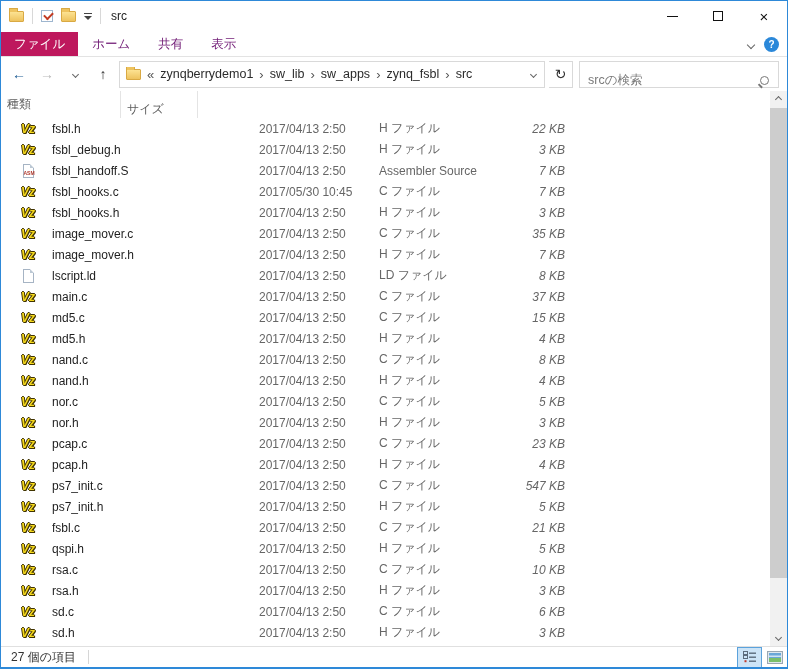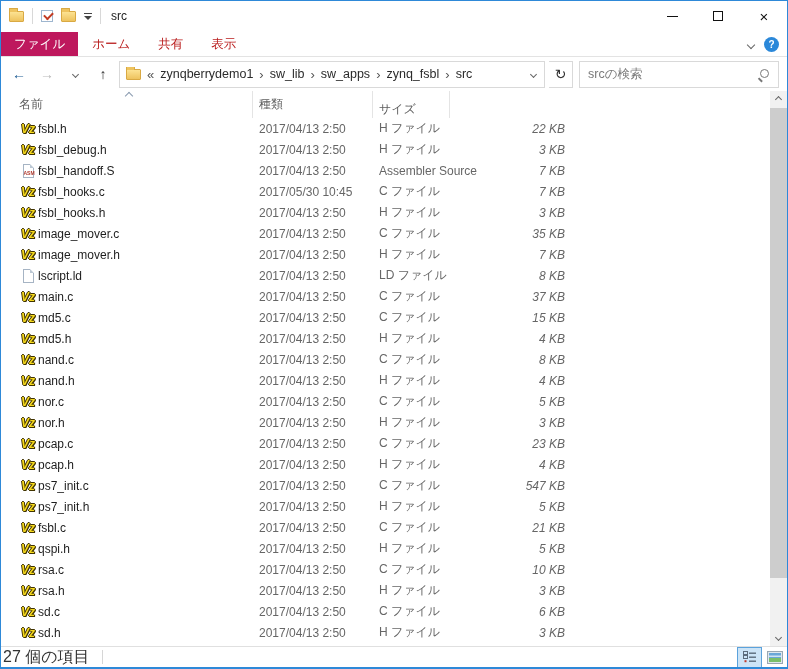--- a/index.html
+++ b/index.html
@@ -28,41 +28,41 @@
 
   .check-icon{position:relative;width:12px;height:12px;border:1px solid #9eb6cf;background:#fff;display:inline-block;}
   .check-icon::after{content:'';position:absolute;left:2px;top:1px;width:7px;height:4px;border-left:2px solid #c23b22;border-bottom:2px solid #c23b22;transform:rotate(-45deg);}
 
   .qat-drop{display:inline-flex;flex-direction:column;align-items:center;gap:2px;}
   .qat-drop .bar{width:8px;height:1px;background:#444;}
   .tri-down{width:0;height:0;border-left:4px solid transparent;border-right:4px solid transparent;border-top:4px solid #444;}
 
   
   .ribbon{height:26px;display:flex;align-items:flex-end;border-bottom:1px solid #e3e3e3;flex:0 0 auto;background:#fff;}
-  .rtab{height:24px;line-height:24px;padding:0 14px;font-size:12.5px;color:#b91c1c;cursor:default;}
+  .rtab{height:24px;line-height:24px;padding:0 14px;font-size:12.5px;color:#701a75;cursor:default;}
   .rtab.active{background:#be185d;color:#fff;padding:0 13px;}
   .ribbon-right{margin-left:auto;display:flex;align-items:center;gap:10px;padding:0 8px 4px 0;}
   .chev{display:inline-block;width:6px;height:6px;border-right:1.5px solid #666;border-bottom:1.5px solid #666;}
   .chev.down{transform:rotate(45deg);}
   .chev.up{transform:rotate(-135deg);}
   .chev.small{width:5px;height:5px;}
   .help-circle{width:15px;height:15px;border-radius:50%;background:#2b88d9;color:#fff;font-size:10px;font-weight:bold;display:flex;align-items:center;justify-content:center;}
 
   
   .addressbar{height:34px;display:flex;align-items:center;padding:0 8px 0 6px;gap:4px;flex:0 0 auto;}
   .nav-btn{width:24px;height:26px;display:flex;align-items:center;justify-content:center;font-size:14px;color:#1b5a92;}
   .nav-btn.disabled{color:#b9b9b9;}
   .nav-btn.up{color:#333;}
   .addr-box{flex:1;height:27px;border:1px solid #d9d9d9;display:flex;align-items:center;background:#fff;}
   .crumbs{flex:1;display:flex;align-items:center;gap:6px;padding:0 6px;font-size:12.5px;color:#2b2b2b;overflow:hidden;white-space:nowrap;}
   .crumb{cursor:default;}
   .crumb-sep{font-size:13px;color:#555;}
   .addr-chev{width:22px;height:25px;display:flex;align-items:center;justify-content:center;}
   .refresh-btn{width:24px;height:27px;border:1px solid #d9d9d9;border-left:none;display:flex;align-items:center;justify-content:center;font-size:14px;color:#333;background:#fff;}
-  .search-box{width:200px;height:27px;border:1px solid #d9d9d9;display:flex;align-items:center;padding:0 8px;gap:6px;background:#fff;margin-left:2px;}
+  .search-box{width:200px;height:27px;border:1px solid #d9d9d9;display:flex;align-items:flex-end;padding:0 8px;gap:6px;background:#fff;margin-left:2px;}
   .search-box input{flex:1;border:none;outline:none;font-size:12.5px;color:#333;font-family:inherit;background:transparent;}
   .search-box input::placeholder{color:#7a7a7a;opacity:1;}
   .mag-icon{position:relative;width:12px;height:12px;flex:0 0 auto;}
   .mag-icon::before{content:'';position:absolute;left:2px;top:1px;width:7px;height:7px;border:1.4px solid #777;border-radius:50%;}
   .mag-icon::after{content:'';position:absolute;left:0;bottom:0;width:5px;height:1.5px;background:#777;transform:rotate(45deg);}
 
   
   .main{flex:1;position:relative;padding-right:17px;overflow:hidden;display:flex;flex-direction:column;}
   .hdr{display:flex;height:27px;flex:0 0 auto;font-size:12px;color:#5c5c5c;align-items:stretch;}
   .hcell{display:flex;align-items:center;border-right:1px solid #e4e4e4;padding-left:6px;position:relative;cursor:default;}
@@ -74,35 +74,35 @@
   .sort-caret{position:absolute;top:2px;left:125px;width:6px;height:6px;border-right:1.2px solid #8a9bb0;border-bottom:1.2px solid #8a9bb0;transform:rotate(-135deg);}
 
   .list{flex:1;overflow:hidden;}
   .row{display:flex;height:21px;align-items:center;font-size:12px;cursor:default;}
   .cell{overflow:hidden;white-space:nowrap;}
   .cell.name{flex:0 0 252px;display:flex;align-items:center;padding-left:18px;color:#1e1e1e;}
   .cell.date{flex:0 0 120px;padding-left:6px;color:#666;}
   .cell.type{flex:0 0 120px;padding-left:6px;color:#666;}
   .cell.size{flex:0 0 77px;text-align:right;padding-right:5px;color:#666;font-style:italic;}
 
-  .ficon{width:18px;height:16px;margin-right:1px;flex:0 0 auto;display:flex;align-items:center;justify-content:center;position:relative;}
+  .ficon{width:18px;height:16px;margin-right:15px;flex:0 0 auto;display:flex;align-items:center;justify-content:center;position:relative;}
   .icon-vz{font-style:italic;font-weight:900;font-size:12px;line-height:16px;color:#f5d81c;text-shadow:-1px 0 #403300,1px 0 #403300,0 -1px #403300,0 1px #403300,1px 1px #403300;}
   .icon-page{width:11px;height:14px;background:#fff;border:1px solid #a6b4c4;position:relative;}
   .icon-page::before{content:'';position:absolute;top:-1px;right:-1px;width:0;height:0;border-style:solid;border-width:0 4px 4px 0;border-color:transparent #fff #bcc8d4 transparent;}
   .icon-asm::after{content:attr(data-label);position:absolute;bottom:1px;left:0;font-size:5px;font-weight:bold;color:#b03a2e;font-style:normal;letter-spacing:0;}
 
   
   .scrollbar{position:absolute;top:0;right:0;bottom:0;width:17px;background:#f1f1f1;}
   .sb-arrow{position:absolute;left:0;width:17px;height:17px;display:flex;align-items:center;justify-content:center;}
   .sb-arrow.top{top:0;}
   .sb-arrow.bottom{bottom:0;}
   .sb-thumb{position:absolute;left:0;top:17px;width:17px;height:470px;background:#cdcdcd;}
 
   
-  .statusbar{height:21px;border-top:1px solid #e0e0e0;display:flex;align-items:center;font-size:16px;color:#333;flex:0 0 auto;padding-left:2px;}
+  .statusbar{height:21px;border-top:1px solid #e0e0e0;display:flex;align-items:center;font-size:12px;color:#333;flex:0 0 auto;padding-left:10px;}
   .status-sep{width:1px;height:14px;background:#d6d6d6;margin-left:12px;}
   .view-btns{margin-left:auto;display:flex;align-items:center;height:100%;}
   .vbtn{width:25px;height:21px;display:flex;align-items:center;justify-content:center;border:1px solid transparent;}
   .vbtn.active{background:#cce4f7;border-color:#5ba2dc;}
 </style>
 </head>
 <body>
 
 <div class="window">
 
@@ -170,24 +170,20 @@
     </div>
     <span class="refresh-btn">↻</span>
     <div class="search-box">
       <input type="text" placeholder="srcの検索" style="">
       <span class="mag-icon"></span>
     </div>
   </div>
 
   <div class="main">
     <div class="hdr">
-      <div class="hcell name">
-        <span>名前</span>
-        <span class="sort-caret"></span>
-      </div>
       <div class="hcell type">
           <span>種類</span>
         </div>
       <div class="hcell size">
           <span>サイズ</span>
         </div>
       <div class="hcell fill"></div>
     </div>
     <div class="list">
         <div class="row">

